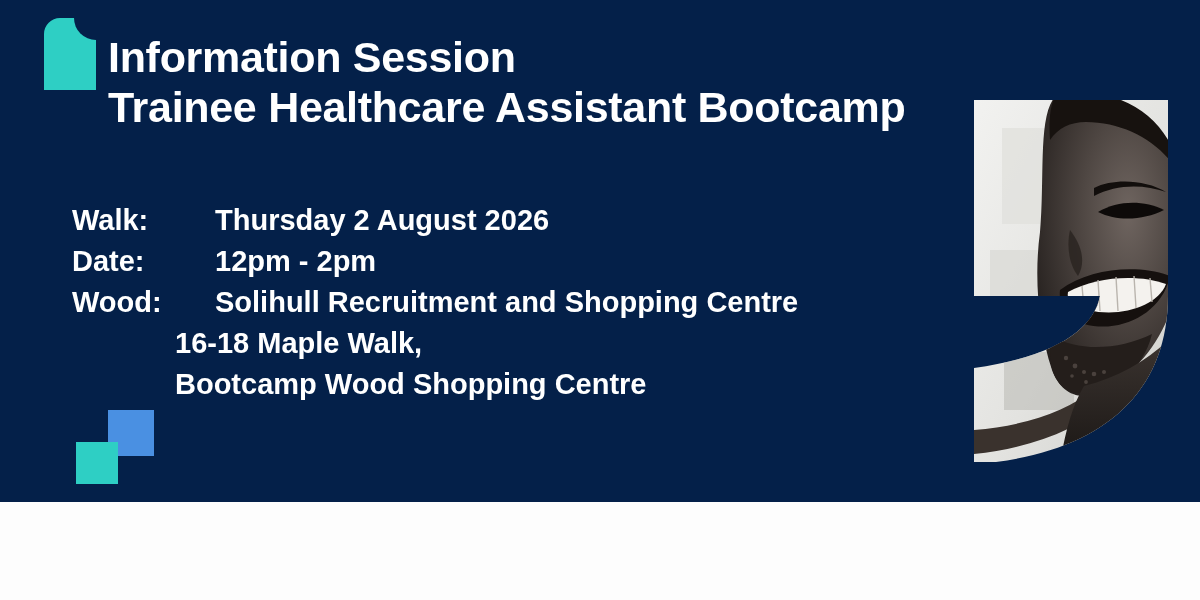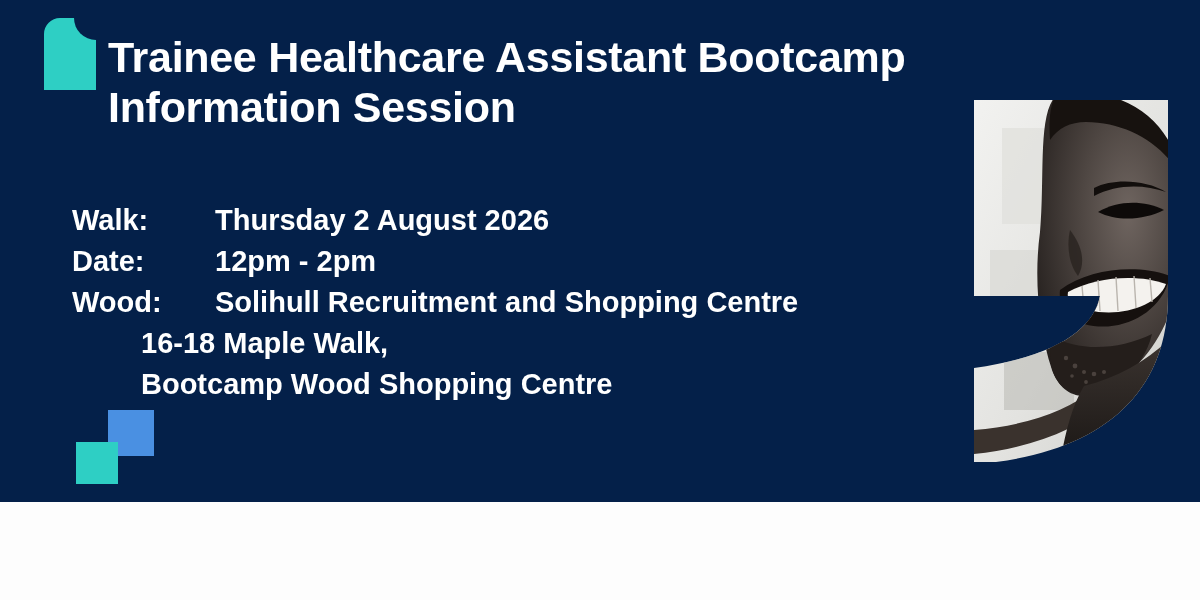--- a/index.html
+++ b/index.html
@@ -64,21 +64,21 @@
     font-weight: bold;
     line-height: 41px;
     white-space: nowrap;
   }
   .detail-label {
     width: 143px;
     flex: 0 0 143px;
   }
   .detail-value { flex: 1 1 auto; }
   .venue-extra {
-    margin-left: 69px;
+    margin-left: 103px;
     font-size: 29px;
     font-weight: bold;
     line-height: 41px;
     white-space: nowrap;
   }
 
   
   .sq {
     position: absolute;
   }
@@ -125,22 +125,22 @@
   <div class="hero">
 
     <div class="quote-glyph">
       <svg width="52" height="72" viewBox="0 0 52 72" xmlns="http://www.w3.org/2000/svg">
         <path d="M16 0 H52 V72 H0 V16 A16 16 0 0 1 16 0 Z M52 0 H34 A18 18 0 0 0 52 18 Z" fill="#2ECFC4" fill-rule="evenodd"></path>
         <path d="M52 0 H30 A22 22 0 0 0 52 22 Z" fill="#042049"></path>
       </svg>
     </div>
 
     <div class="headline">
+      <span class="line">Information Session</span>
       <span class="line">Trainee Healthcare Assistant Bootcamp</span>
-      <span class="line">Information Session</span>
     </div>
 
     <div class="details">
 
       <div class="detail-row">
         <span class="detail-label">Walk:</span>
         <span class="detail-value">Thursday 2 August 2026</span>
       </div>
 
       <div class="detail-row">

